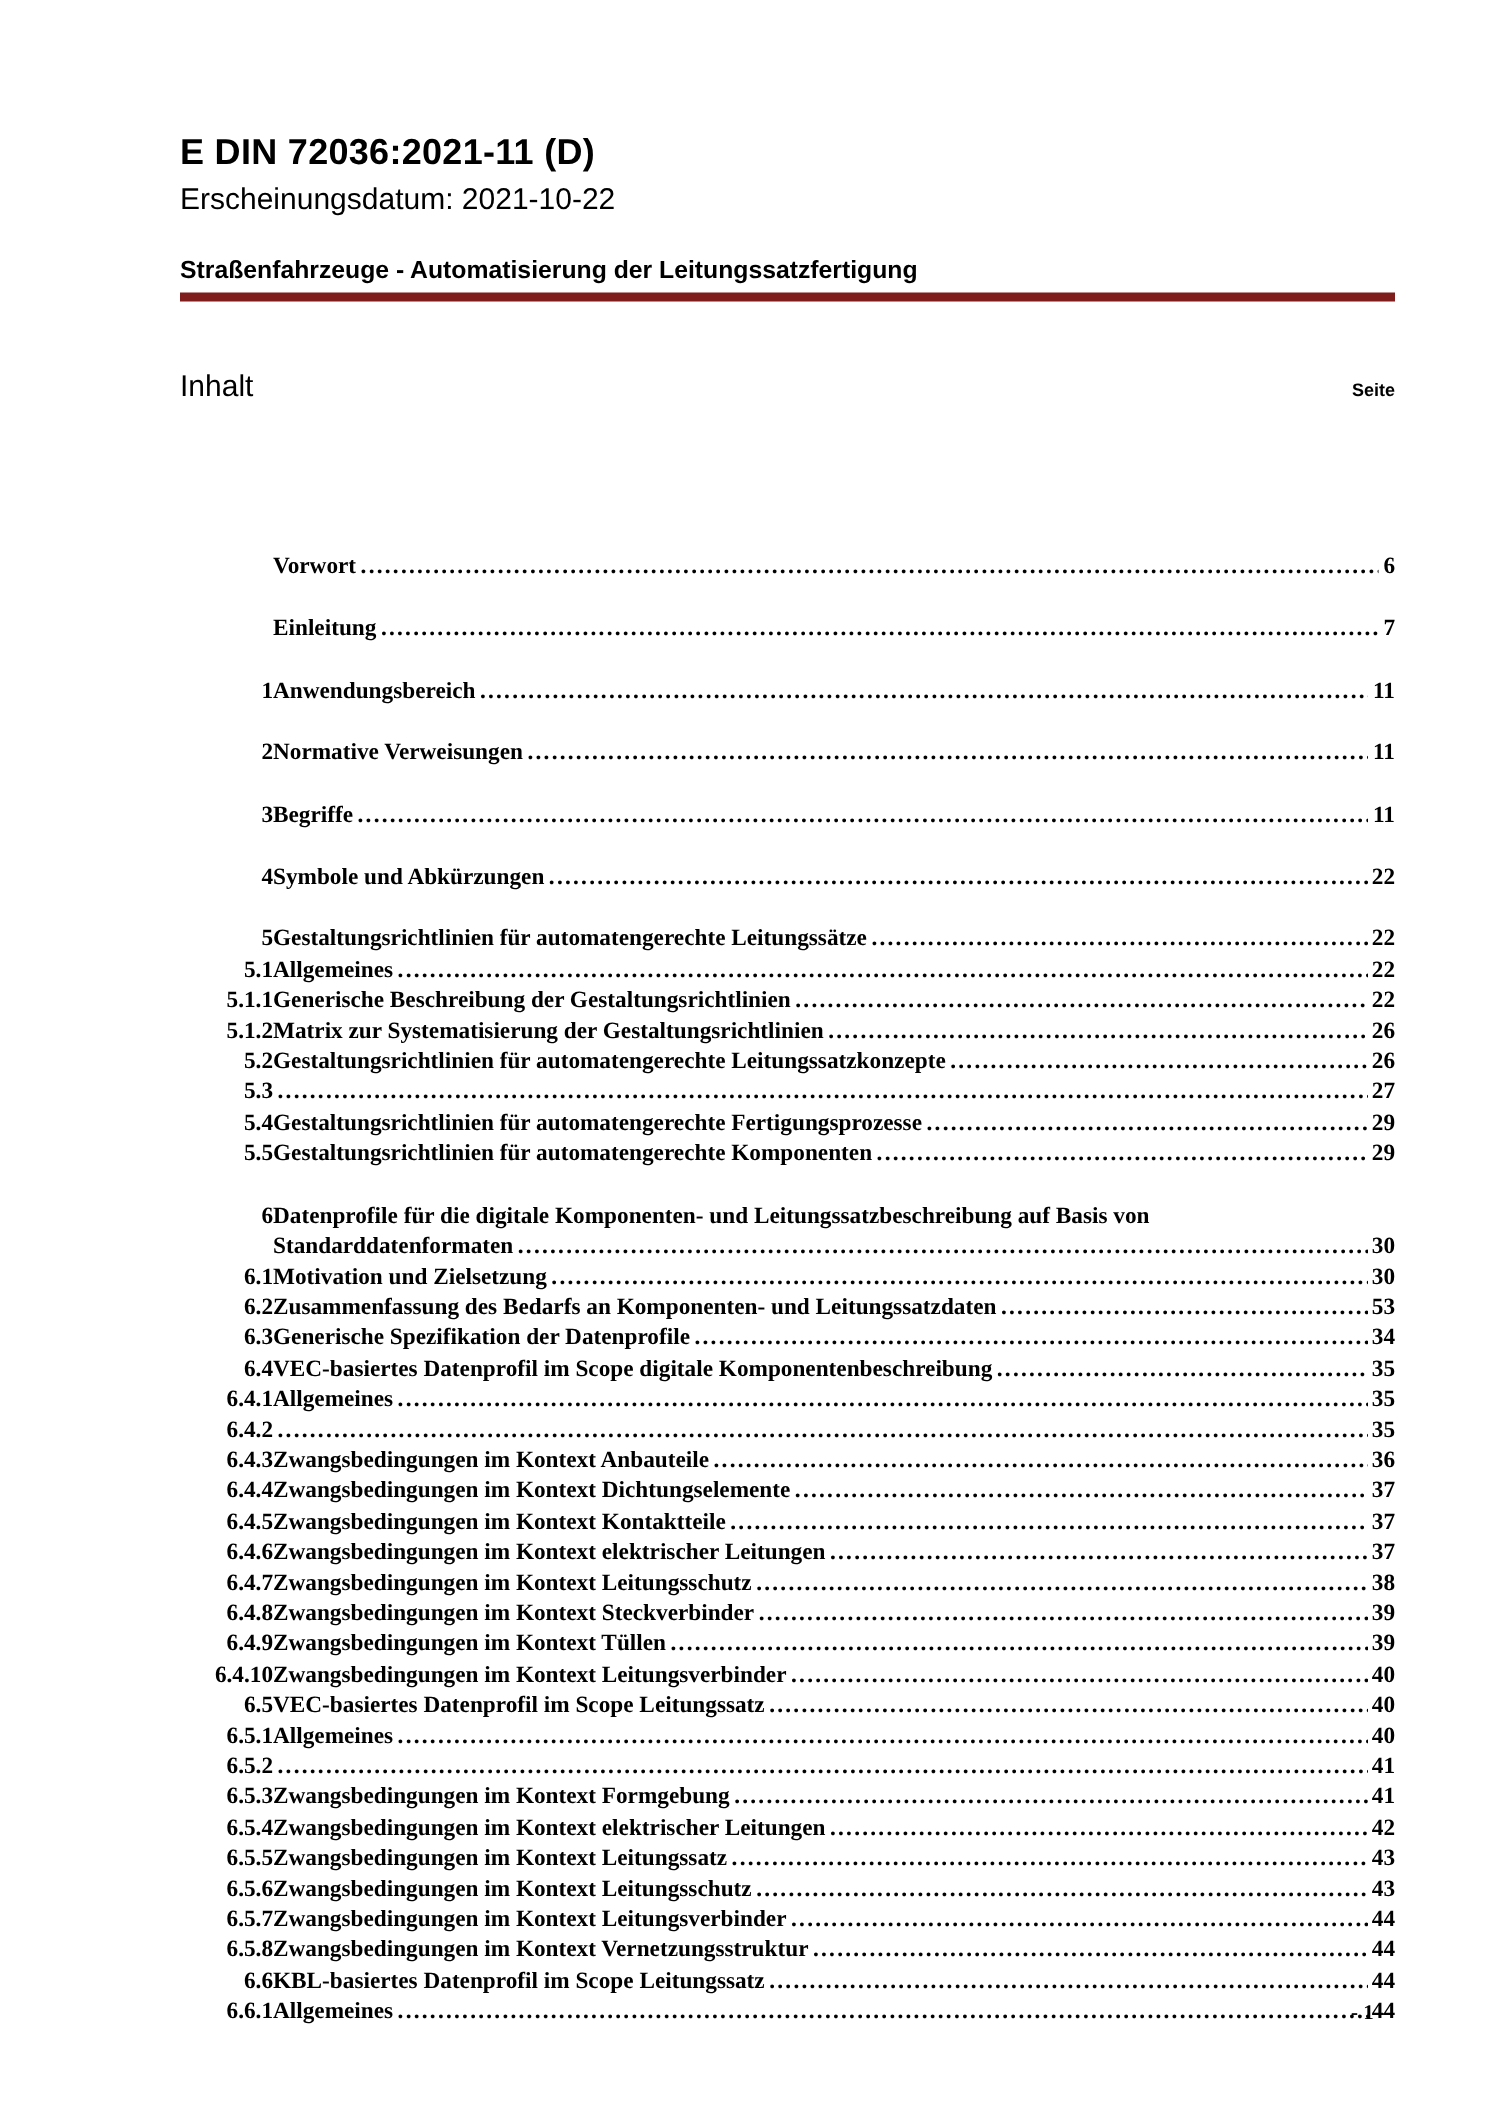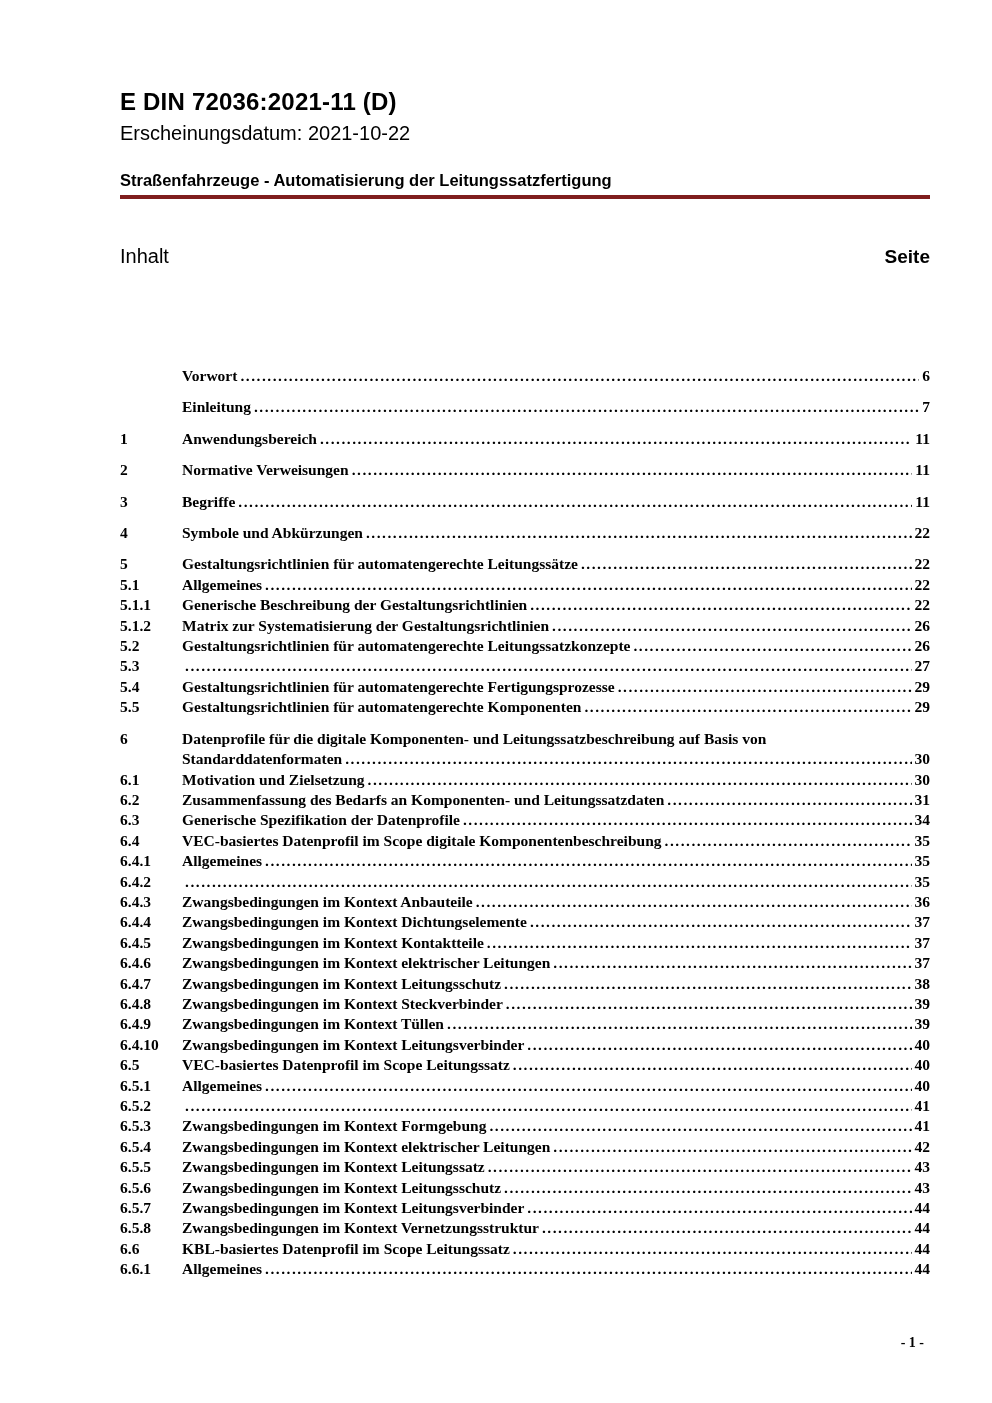--- a/index.html
+++ b/index.html
@@ -25,53 +25,54 @@
     margin: 0 0 6px 0;
   }
   .doc-date {
     font-size: 20px;
     font-weight: normal;
     margin: 0 0 26px 0;
   }
   .doc-subject {
     font-size: 16.5px;
     font-weight: bold;
-    border-bottom: 4px solid #7f1d1d;
+    border-bottom: 6px solid #7f1d1d;
     padding-bottom: 5px;
     margin: 0 0 46px 0;
   }
   .toc-head {
     display: flex;
     justify-content: space-between;
     align-items: baseline;
     margin: 0 0 0 0;
   }
   .toc-heading {
     font-size: 20px;
     font-weight: normal;
     margin: 0;
   }
   .toc-page-label {
-    font-size: 19px;
+    font-size: 12px;
     font-weight: bold;
   }
   .toc-list {
     margin-top: 98px;
     font-family: "Liberation Serif", serif;
     font-weight: bold;
     font-size: 15.5px;
+    text-align: right;
   }
   .toc-row {
     display: flex;
     align-items: baseline;
     line-height: 20.4px;
     white-space: nowrap;
   }
   .toc-row.spaced {
-    margin-top: 11px;
+    margin-top: 21px;
   }
   .toc-num {
     flex: 0 0 62px;
   }
   .toc-title {
     flex: 0 1 auto;
   }
   .toc-leader {
     flex: 1 1 0;
     overflow: hidden;
@@ -207,21 +208,21 @@
       <div class="toc-row">
     <span class="toc-num">6.1</span>
     <span class="toc-title">Motivation und Zielsetzung</span>
     <span class="toc-leader">............................................................................................................................................................................................................................................................................................................</span>
     <span class="toc-page">30</span>
   </div>
       <div class="toc-row">
     <span class="toc-num">6.2</span>
     <span class="toc-title">Zusammenfassung des Bedarfs an Komponenten- und Leitungssatzdaten</span>
     <span class="toc-leader">............................................................................................................................................................................................................................................................................................................</span>
-    <span class="toc-page">31</span>
+    <span class="toc-page">53</span>
   </div>
       <div class="toc-row">
     <span class="toc-num">6.3</span>
     <span class="toc-title">Generische Spezifikation der Datenprofile</span>
     <span class="toc-leader">............................................................................................................................................................................................................................................................................................................</span>
     <span class="toc-page">34</span>
   </div>
       <div class="toc-row">
     <span class="toc-num">6.4</span>
     <span class="toc-title">VEC-basiertes Datenprofil im Scope digitale Komponentenbeschreibung</span>

